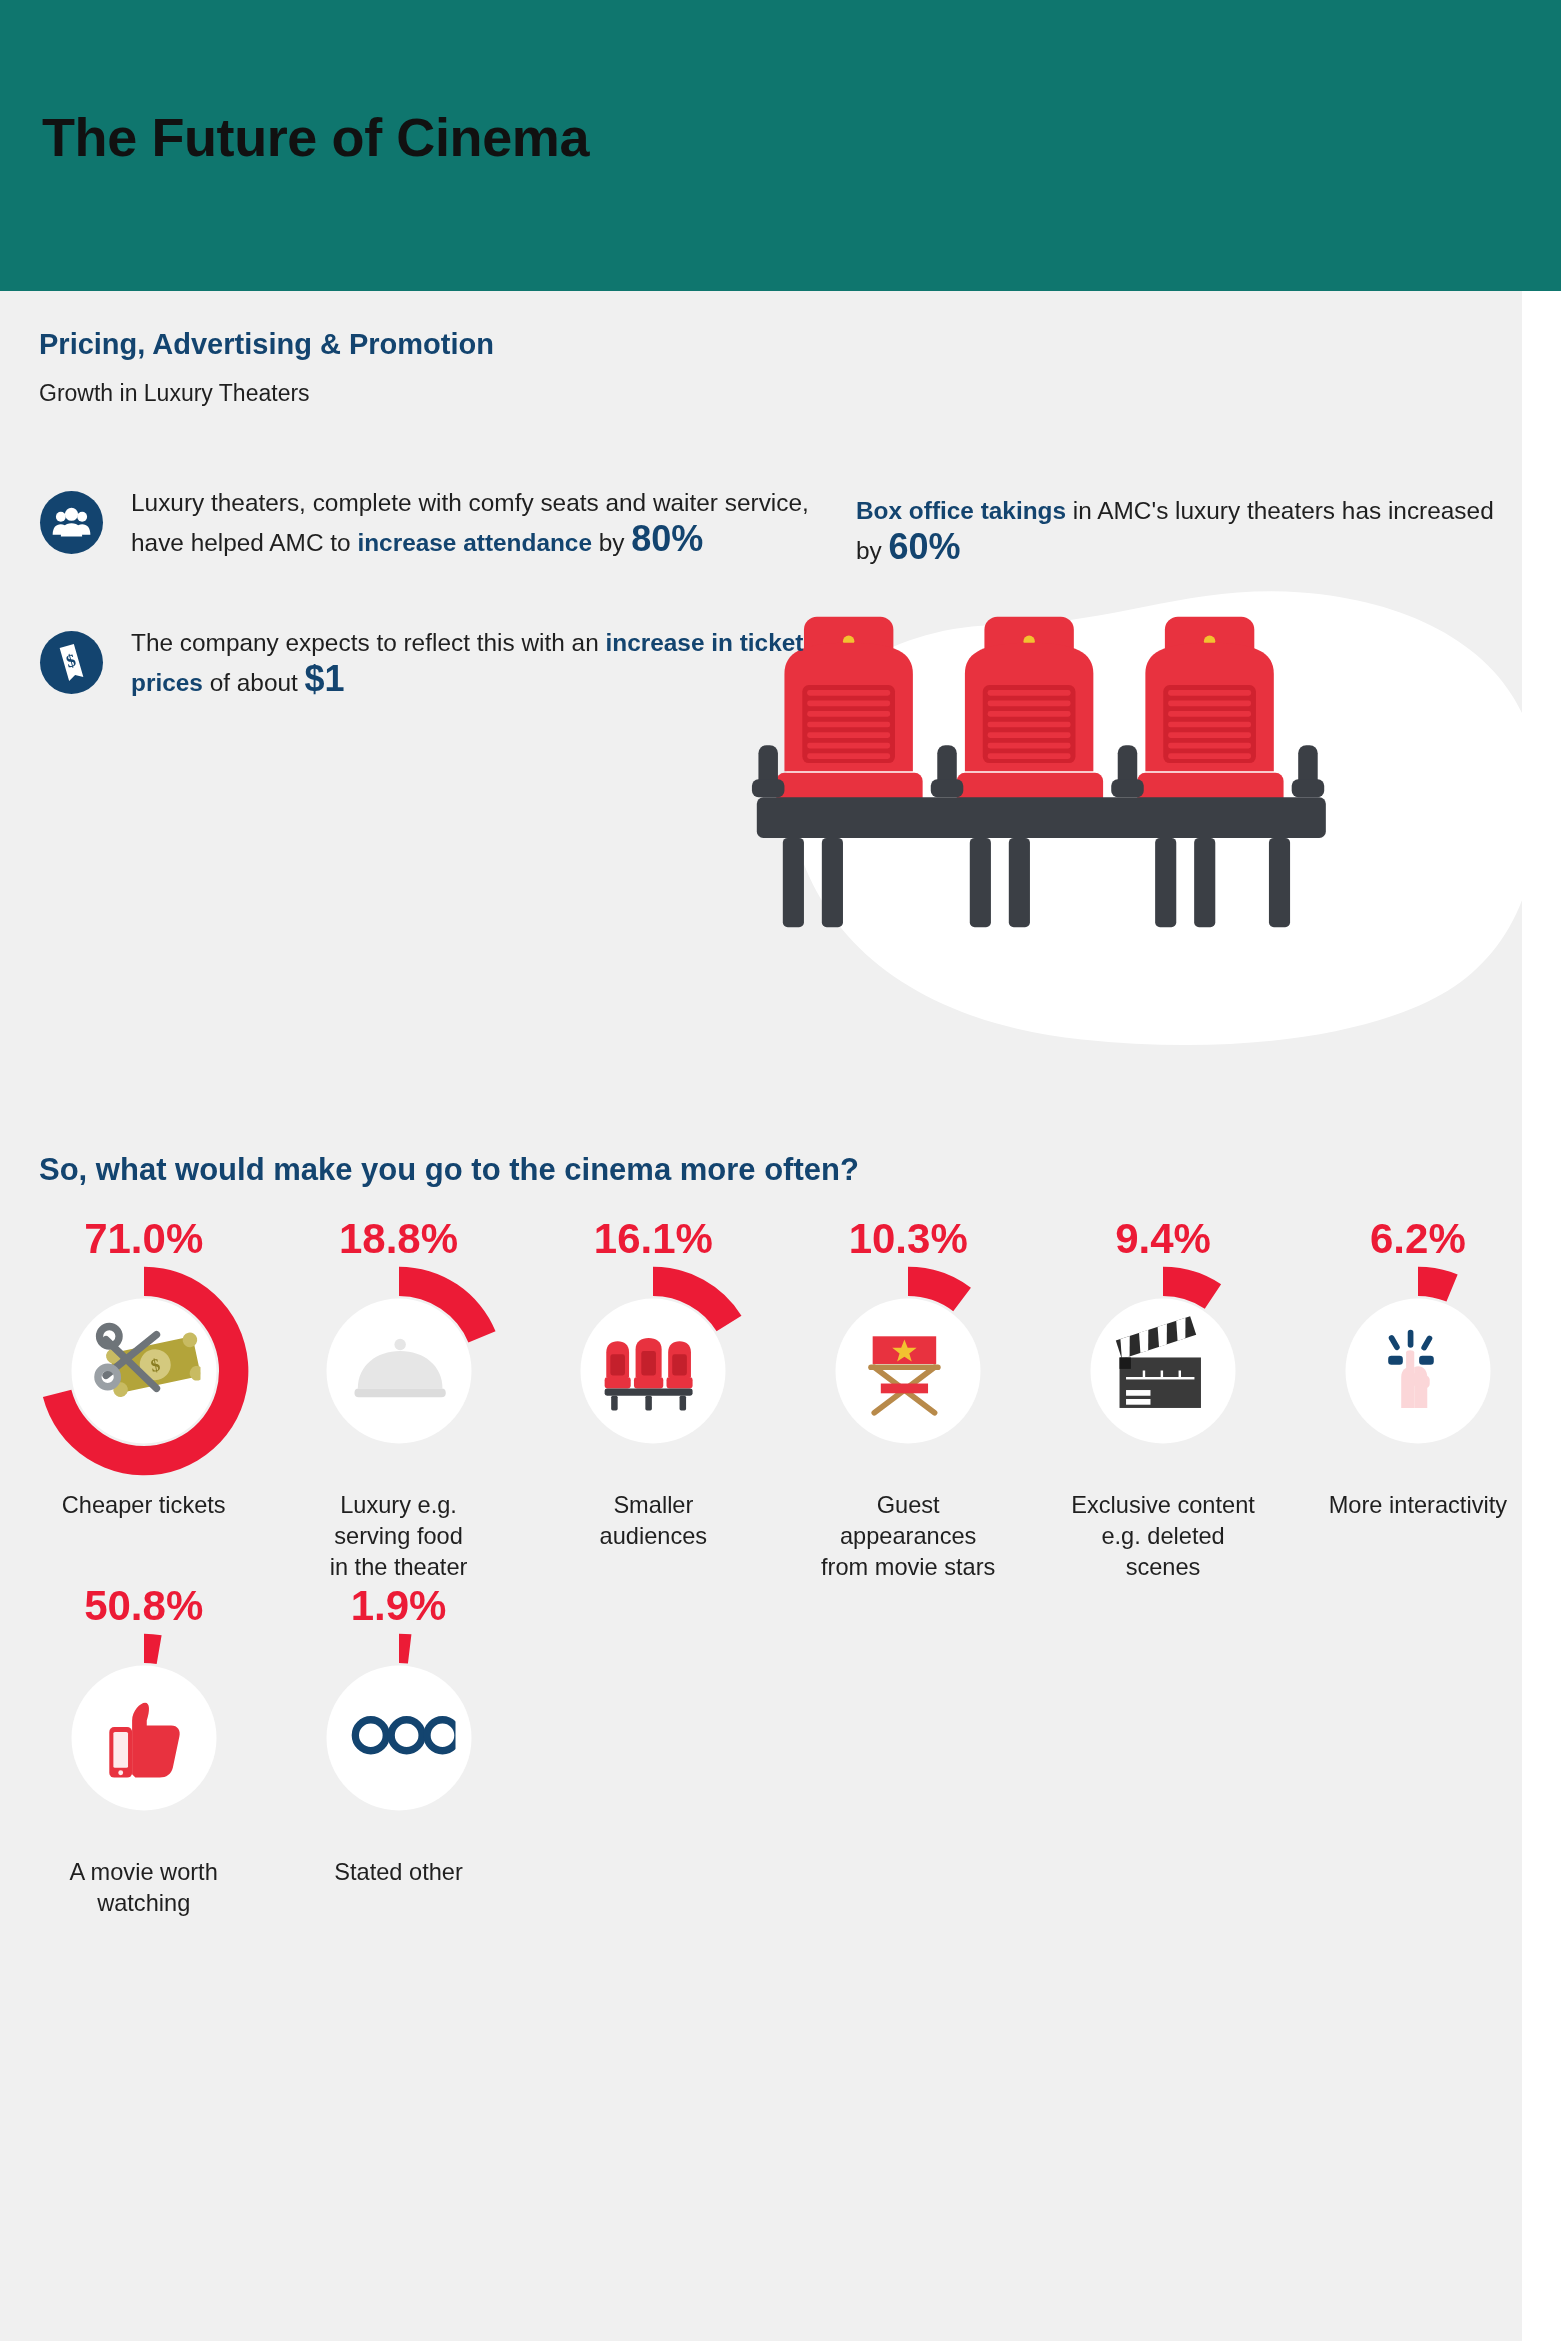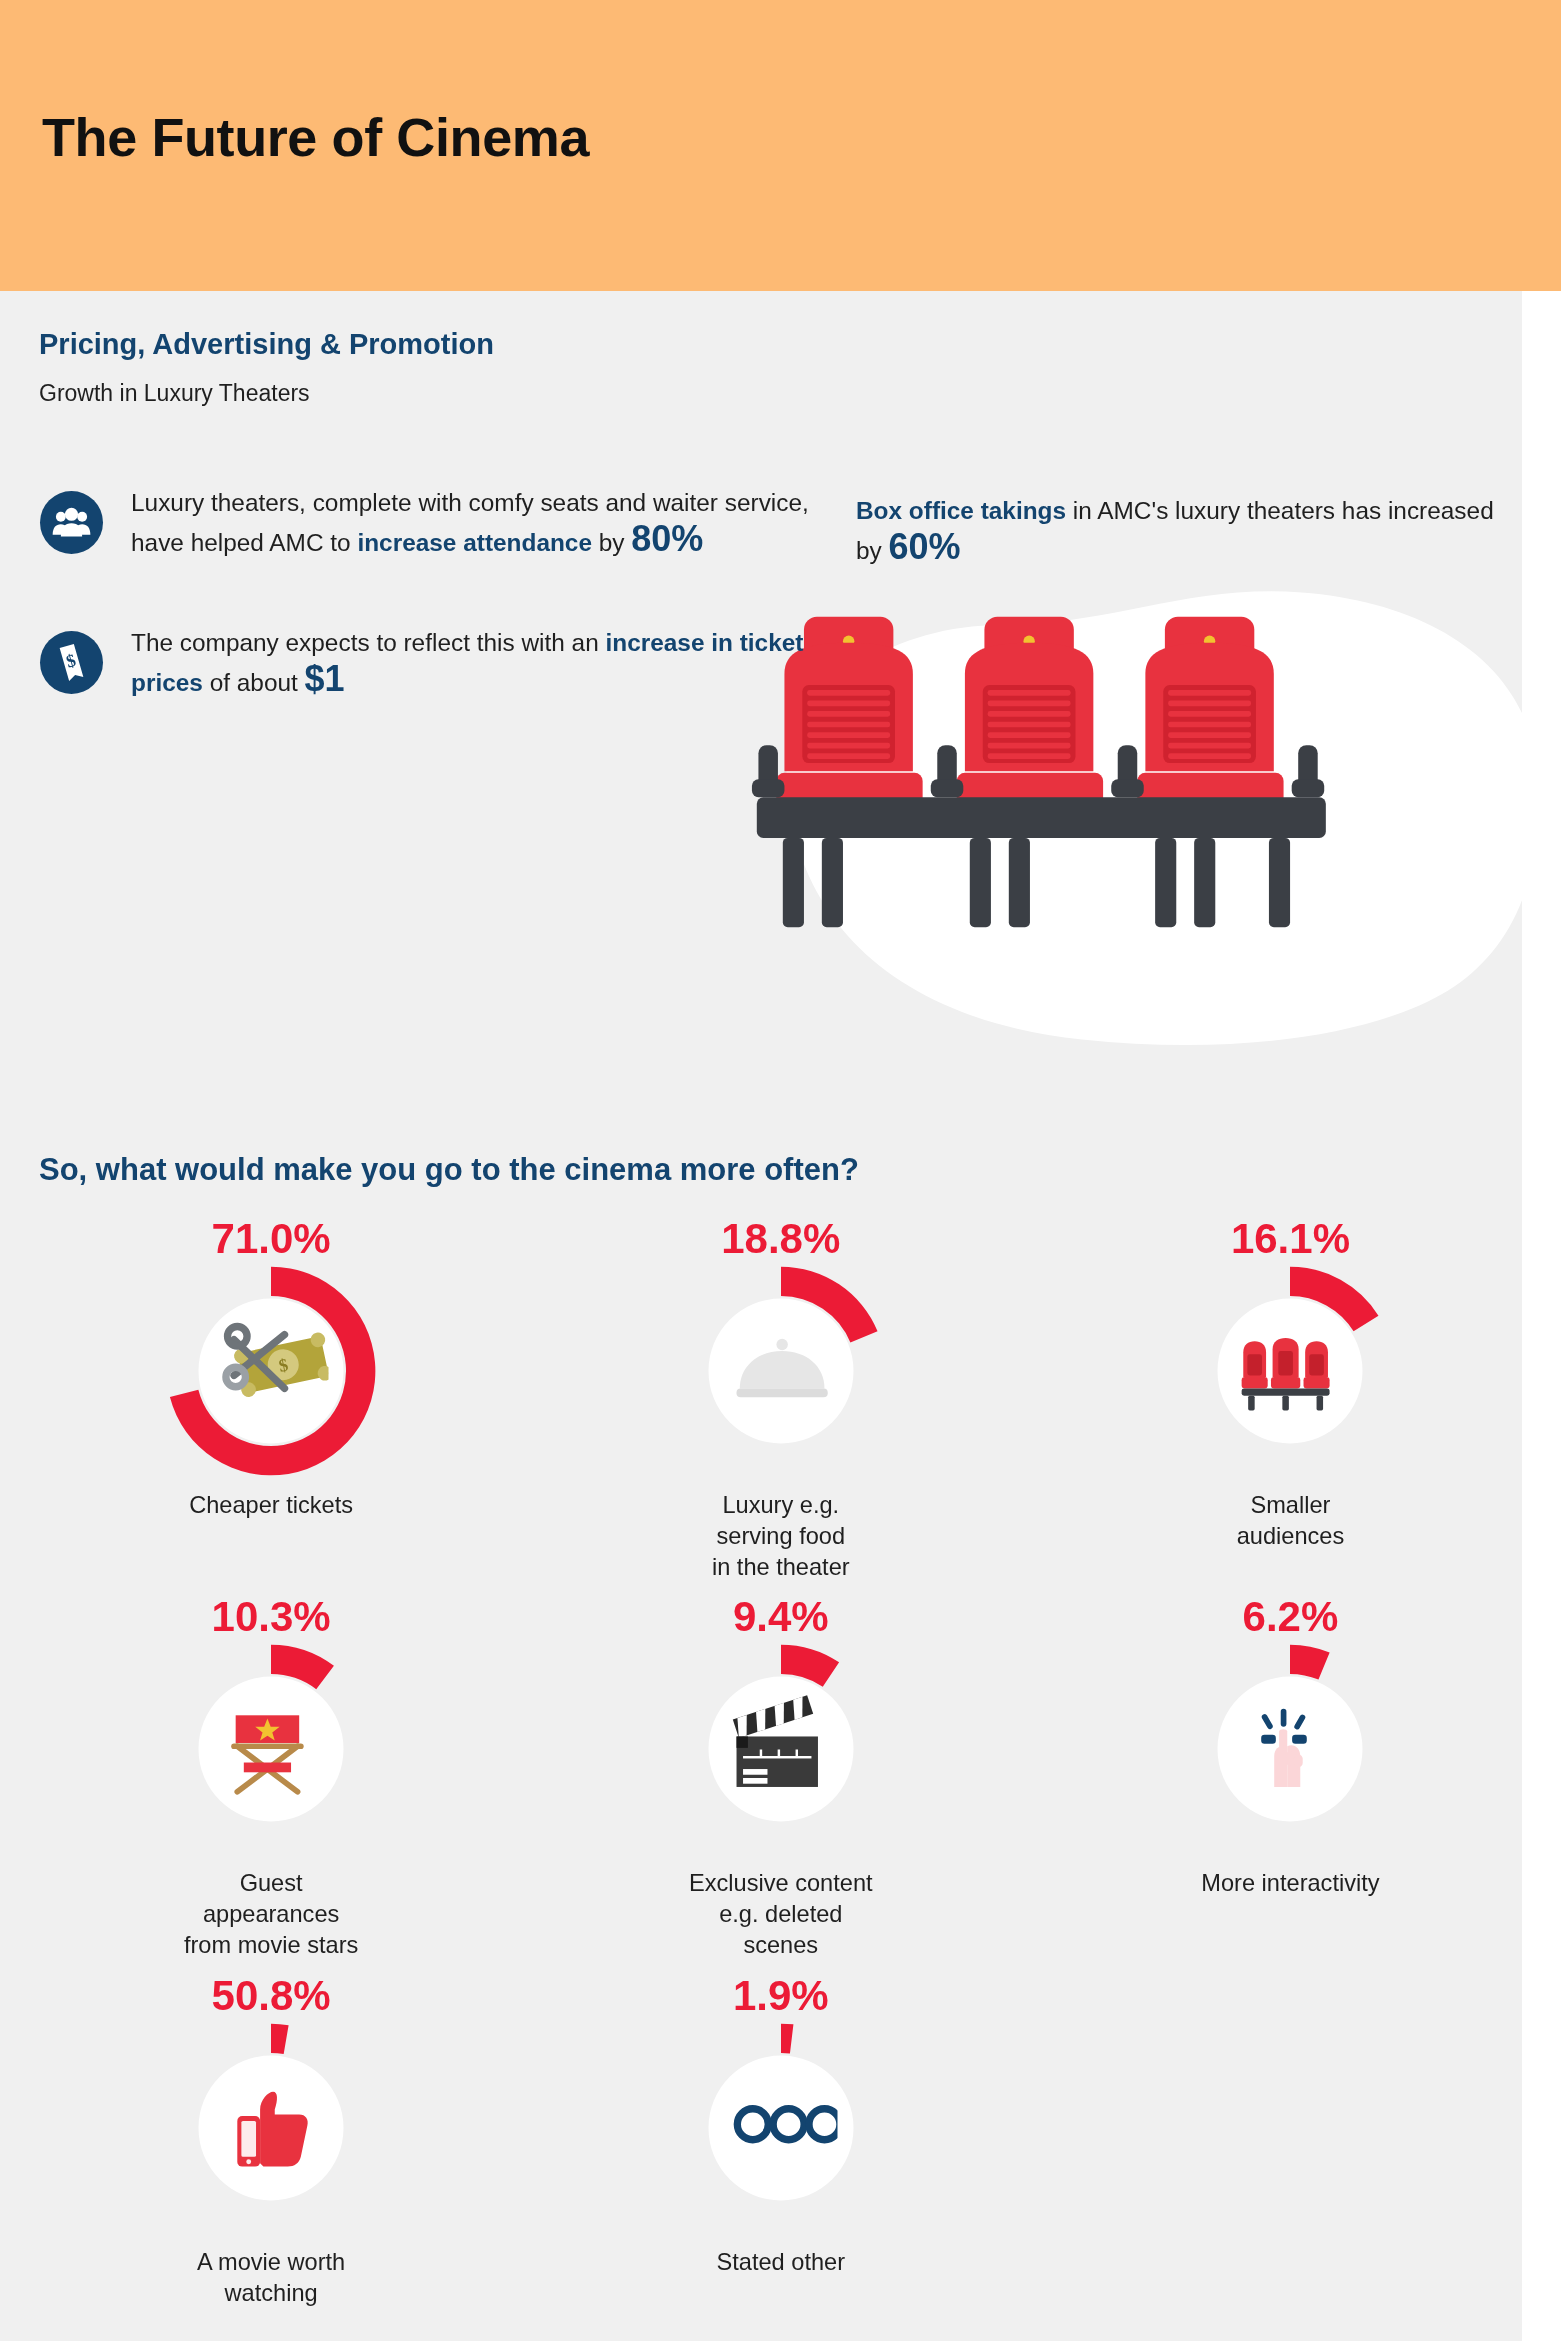--- a/index.html
+++ b/index.html
@@ -11,21 +11,21 @@
     font-family: "Liberation Sans", sans-serif;
     overflow: hidden;
     position: relative;
   }
 
   
   .title-bar {
     position: absolute;
     left: 0; top: 0;
     width: 1562px; height: 291px;
-    background: #fdba74;
+    background: #0f766e;
   }
   .page-title {
     position: absolute;
     left: 42px; top: 106px;
     font-size: 54px;
     font-weight: bold;
     color: #111111;
     letter-spacing: -0.4px;
   }
 
@@ -117,22 +117,22 @@
     font-size: 31px;
     font-weight: bold;
     color: #13446f;
   }
 
   .donut-grid {
     position: absolute;
     left: 16.3px; top: 927px;
     width: 1529px;
     display: grid;
-    grid-template-columns: repeat(3, 1fr);
-    row-gap: 13px;
+    grid-template-columns: repeat(6, 1fr);
+    row-gap: 2px;
   }
   .donut-cell {
     display: flex;
     flex-direction: column;
     align-items: center;
   }
   .donut-pct {
     font-size: 42px;
     font-weight: bold;
     color: #ec1b36;

